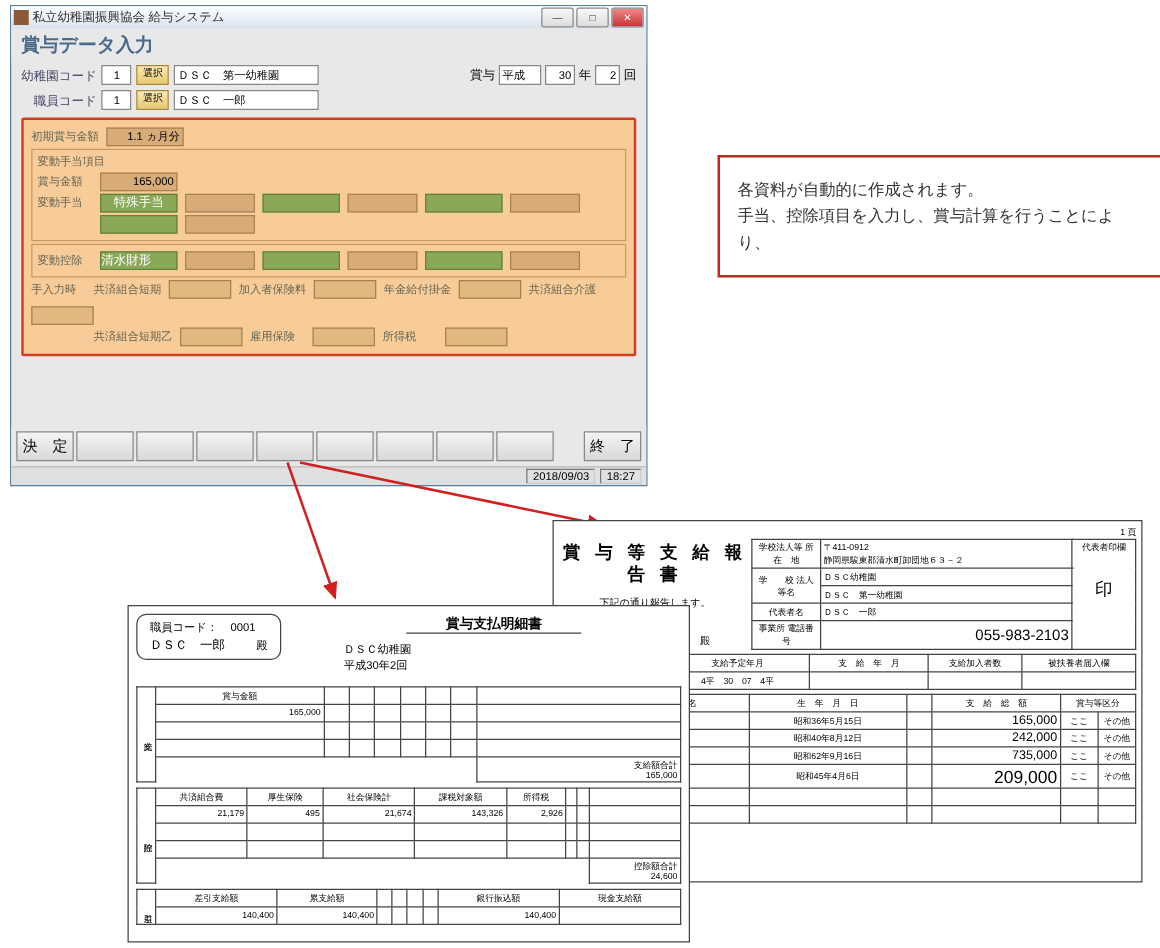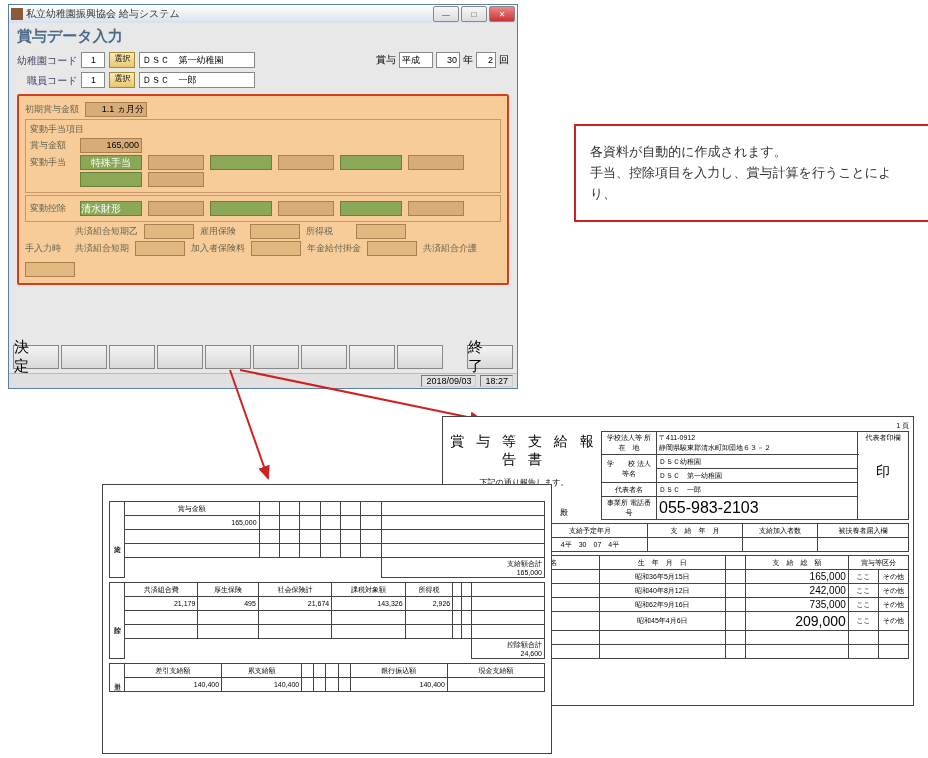--- a/index.html
+++ b/index.html
@@ -18,34 +18,34 @@
 .rightflds{margin-left:auto;display:flex;gap:3px;align-items:center}
 .orangebox{margin:4px 8px;border:2px solid #d04020;background:#f8cc98;padding:4px 6px;border-radius:2px}
 .ogroup{border:1px solid #c89868;margin:2px 0;padding:3px 4px}
 .oglabel{font-size:9px;color:#665;margin-bottom:2px}
 .ofield{display:inline-block;height:13px;background:#d8ac78;border:1px solid #aa8050;font-size:9px;padding:0 2px;line-height:13px;text-align:right}
 .greenbox{display:inline-block;height:13px;background:#8aa858;border:1px solid #688038;width:60px}
 .orow{display:flex;gap:6px;align-items:center;flex-wrap:wrap;margin:2px 0}
 .olbl{font-size:9px;color:#665;min-width:44px}
 .ofield.hl{background:#e0b880}
 .bottombar{display:flex;padding:4px;gap:2px;background:#e8e8e8}
-.btmbtn{width:44px;height:22px;border:1px solid #888;background:linear-gradient(#f4f4f4,#d8d8d8);font-size:15px;display:flex;align-items:center;justify-content:center}
+.btmbtn{width:44px;height:22px;border:1px solid #888;background:linear-gradient(#f4f4f4,#d8d8d8);font-size:12px;display:flex;align-items:center;justify-content:center}
 .statusbar{display:flex;justify-content:flex-end;gap:4px;padding:1px 4px;background:#e0e0e0;font-size:9px;border-top:1px solid #bbb}
 .statuscell{border:1px inset #ccc;padding:0 4px}
 .note{position:absolute;left:574px;top:124px;width:326px;border:2px solid #d02020;padding:16px 14px;font-size:13px;line-height:1.6;color:#333}
 svg.arrows{position:absolute;left:0;top:0;pointer-events:none}
 .doc{position:absolute;background:#fff;border:1px solid #444;font-size:8px}
 .doc1{left:102px;top:484px;width:436px;height:256px;padding:6px}
 .doc2{left:442px;top:416px;width:462px;height:280px;padding:4px}
 .doc table{border-collapse:collapse;width:100%}
 .doc td,.doc th{border:1px solid #444;padding:1px 2px;font-size:7px;height:11px;text-align:center}
 .doc1 .hdrbox{border:1px solid #444;border-radius:8px;display:inline-block;padding:4px 10px;font-size:9px}
 .doc1 .title{font-size:11px;font-weight:bold;text-align:center;border-bottom:1px solid #444;width:140px;margin:0 auto}
 .doc .num{text-align:right}
-.doc2 .bigtitle{font-size:14px;font-weight:normal;letter-spacing:4px}
+.doc2 .bigtitle{font-size:14px;font-weight:bold;letter-spacing:4px}
 .doc2 td.lbl{font-size:7px;background:#fff}
 .doc .sect{font-size:7px;writing-mode:vertical-rl;text-align:center;width:10px}
 </style>
 </head>
 <body>
 
 <div class="window">
   <div class="titlebar">
     <div class="ticon"></div>
     <span>私立幼稚園振興協会 給与システム</span>
@@ -109,37 +109,37 @@
         <span class="olbl">変動控除</span>
         <span class="greenbox" style="color:#fff;line-height:13px">清水財形</span>
         <span class="ofield" style="width:50px"></span>
         <span class="greenbox"></span>
         <span class="ofield" style="width:50px"></span>
         <span class="greenbox"></span>
         <span class="ofield" style="width:50px"></span>
       </div>
     </div>
     <div class="orow">
+      <span class="olbl">手入力時</span>
+      <span class="olbl">共済組合短期</span>
+      <span class="ofield hl" style="width:44px"></span>
+      <span class="olbl">加入者保険料</span>
+      <span class="ofield hl" style="width:44px"></span>
+      <span class="olbl">年金給付掛金</span>
+      <span class="ofield hl" style="width:44px"></span>
+      <span class="olbl">共済組合介護</span>
+      <span class="ofield hl" style="width:44px"></span>
+    </div>
+    <div class="orow">
       <span class="olbl"></span>
       <span class="olbl">共済組合短期乙</span>
       <span class="ofield hl" style="width:44px"></span>
       <span class="olbl">雇用保険</span>
       <span class="ofield hl" style="width:44px"></span>
       <span class="olbl">所得税</span>
-      <span class="ofield hl" style="width:44px"></span>
-    </div>
-    <div class="orow">
-      <span class="olbl">手入力時</span>
-      <span class="olbl">共済組合短期</span>
-      <span class="ofield hl" style="width:44px"></span>
-      <span class="olbl">加入者保険料</span>
-      <span class="ofield hl" style="width:44px"></span>
-      <span class="olbl">年金給付掛金</span>
-      <span class="ofield hl" style="width:44px"></span>
-      <span class="olbl">共済組合介護</span>
       <span class="ofield hl" style="width:44px"></span>
     </div>
   </div>
 
   <div style="height:52px"></div>
 
   <div class="bottombar">
     <div class="btmbtn">決　定</div>
     <div class="btmbtn"></div>
     <div class="btmbtn"></div>
@@ -203,21 +203,21 @@
     <tr>
           <td colspan="2" style="text-align:left">ＤＳＣ　第一幼稚園</td>
         </tr>
     <tr>
       <td class="lbl">代表者名</td>
       <td colspan="2" style="text-align:left">ＤＳＣ　一郎</td>
     </tr>
     <tr>
       <td class="lbl">事業所
 電話番号</td>
-      <td colspan="2" style="text-align:left;font-size:16px">055-983-2103</td>
+      <td colspan="2" style="text-align:right;font-size:12px">055-983-2103</td>
     </tr>
   </tbody>
     </table>
   <table style="margin-top:3px">
     <tbody>
         <tr>
       <td style="width:80px">校 記 号 番 号</td>
       <td style="width:110px">支給予定年月</td>
       <td style="width:90px">支　給　年　月</td>
       <td style="width:70px">支給加入者数</td>
@@ -294,20 +294,34 @@
           <td></td>
           <td></td>
           <td></td>
           <td></td>
         </tr>
   </tbody>
     </table>
 </div>
 
 <div class="doc doc1">
+  <div style="display:flex;gap:20px;align-items:flex-start">
+    <div class="hdrbox">
+      <span>職員コード：</span>&nbsp;&nbsp;&nbsp;
+      <span>0001</span><br>
+      <span style="font-size:10px">ＤＳＣ　一郎</span>
+      &nbsp;&nbsp;&nbsp;&nbsp;&nbsp;&nbsp;&nbsp;&nbsp;
+      <span>殿</span>
+    </div>
+    <div style="flex:1">
+      <div class="title">賞与支払明細書</div>
+      <div style="font-size:9px;margin-top:6px;margin-left:30px">ＤＳＣ幼稚園</div>
+      <div style="font-size:9px;margin-left:30px">平成30年2回</div>
+    </div>
+  </div>
 
   <table style="margin-top:10px">
     <tbody>
         <tr>
           <td rowspan="5" class="sect">支給</td>
       <td>賞与金額</td>
           <td></td>
           <td></td>
           <td></td>
           <td></td>

